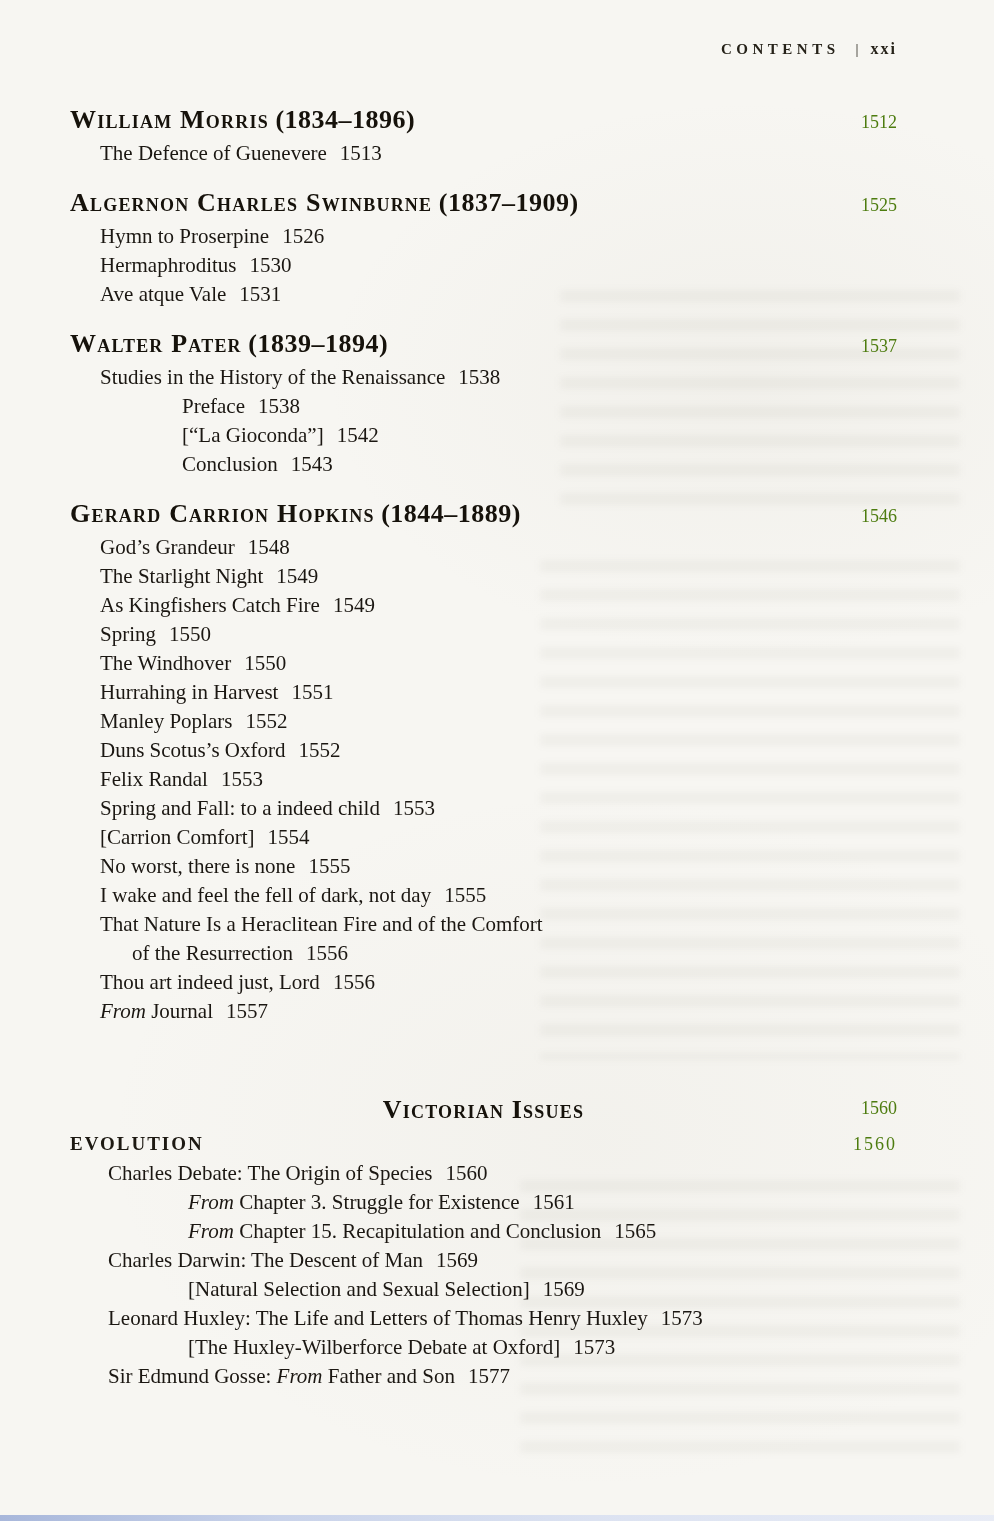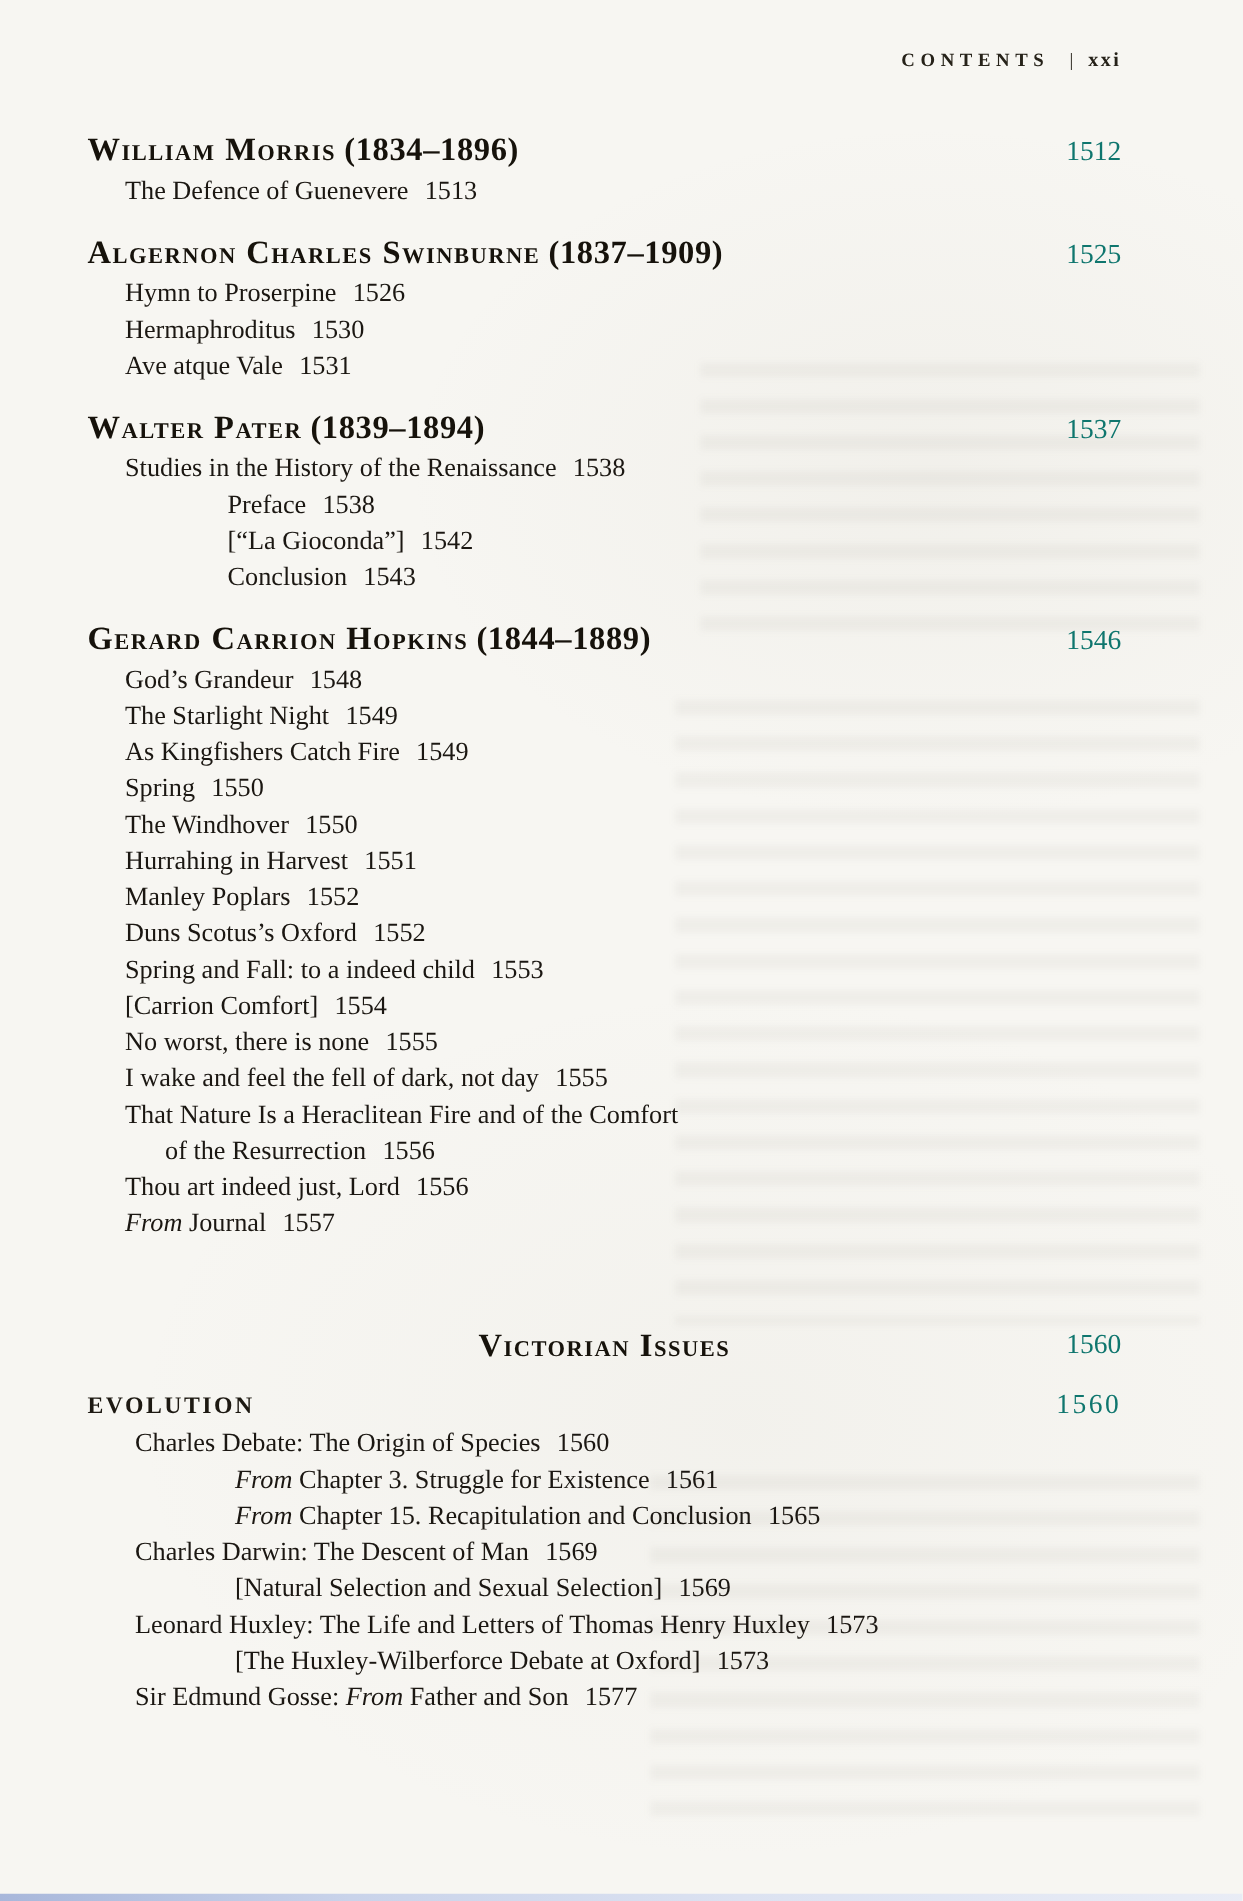--- a/index.html
+++ b/index.html
@@ -40,35 +40,35 @@
   .ev .lvl2 { padding-left: 118px; }
   .em { font-style: italic; }
   
   .author-row {
     display: flex; justify-content: space-between; align-items: baseline;
     font-size: 26px; line-height: 34px;
     color: #16120b;
   }
   .sc { font-variant-caps: small-caps; letter-spacing: 1.2px; font-weight: 600; }
   .dates { letter-spacing: 0.5px; font-weight: 600; }
-  .num { font-size: 22px; font-weight: 400; color: #0f766e; }
+  .num { font-size: 18px; font-weight: 400; color: #4d7c0f; }
   .section { margin-top: 18px; }
   .section.first { margin-top: 45px; }
   
   .vi-row {
     position: relative;
     margin-top: 66px;
     font-size: 26px; line-height: 36px;
     text-align: center;
     color: #16120b;
   }
   .vi-row .num { position: absolute; right: 0; bottom: 2px; }
   .evo-row {
     display: flex; justify-content: space-between; align-items: baseline;
-    margin-top: 13px;
+    margin-top: 1px;
     font-size: 19px; line-height: 30px;
     letter-spacing: 2px; font-weight: 600;
     color: #1d1912;
   }
   
   .ghost {
     position: absolute; pointer-events: none;
     background: repeating-linear-gradient(to bottom, rgba(105,98,86,0.05) 0 12px, transparent 12px 29px);
     filter: blur(3px);
   }
@@ -127,20 +127,21 @@
         <span class="num">1546</span>
       </div>
     <div class="row lvl1"><span>God’s Grandeur</span><span class="pg">1548</span></div>
     <div class="row lvl1"><span>The Starlight Night</span><span class="pg">1549</span></div>
     <div class="row lvl1"><span>As Kingfishers Catch Fire</span><span class="pg">1549</span></div>
     <div class="row lvl1"><span>Spring</span><span class="pg">1550</span></div>
     <div class="row lvl1"><span>The Windhover</span><span class="pg">1550</span></div>
     <div class="row lvl1"><span>Hurrahing in Harvest</span><span class="pg">1551</span></div>
     <div class="row lvl1"><span>Manley Poplars</span><span class="pg">1552</span></div>
     <div class="row lvl1"><span>Duns Scotus’s Oxford</span><span class="pg">1552</span></div>
+    <div class="row lvl1"><span>Felix Randal</span><span class="pg">1553</span></div>
     <div class="row lvl1"><span>Spring and Fall: to a indeed child</span><span class="pg">1553</span></div>
     <div class="row lvl1"><span>[Carrion Comfort]</span><span class="pg">1554</span></div>
     <div class="row lvl1"><span>No worst, there is none</span><span class="pg">1555</span></div>
     <div class="row lvl1"><span>I wake and feel the fell of dark, not day</span><span class="pg">1555</span></div>
     <div class="row lvl1"><span>That Nature Is a Heraclitean Fire and of the Comfort</span><span class="pg"></span></div>
     <div class="row cont"><span>of the Resurrection</span><span class="pg">1556</span></div>
     <div class="row lvl1"><span>Thou art indeed just, Lord</span><span class="pg">1556</span></div>
     <div class="row lvl1"><span><i class="em">From</i><span> Journal</span></span><span class="pg">1557</span></div>
   </div>
 

